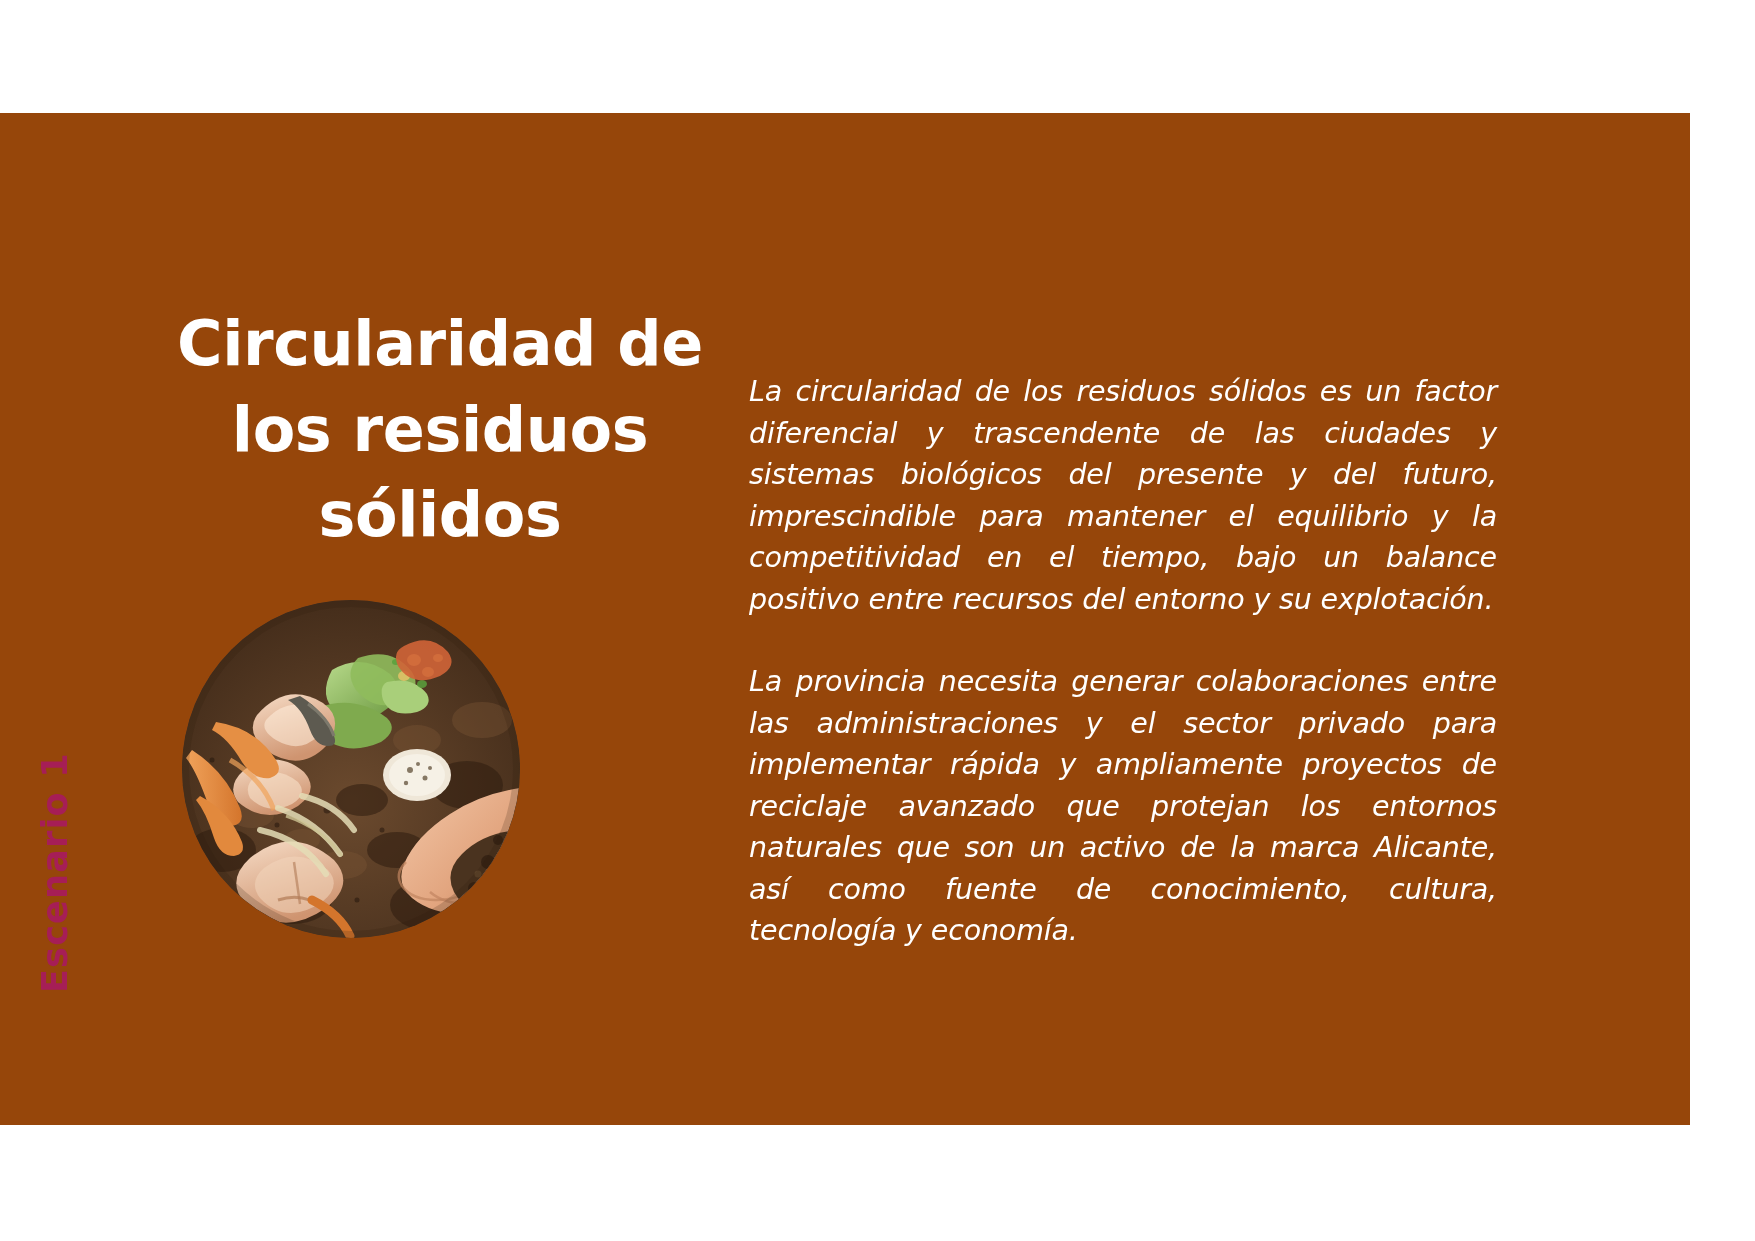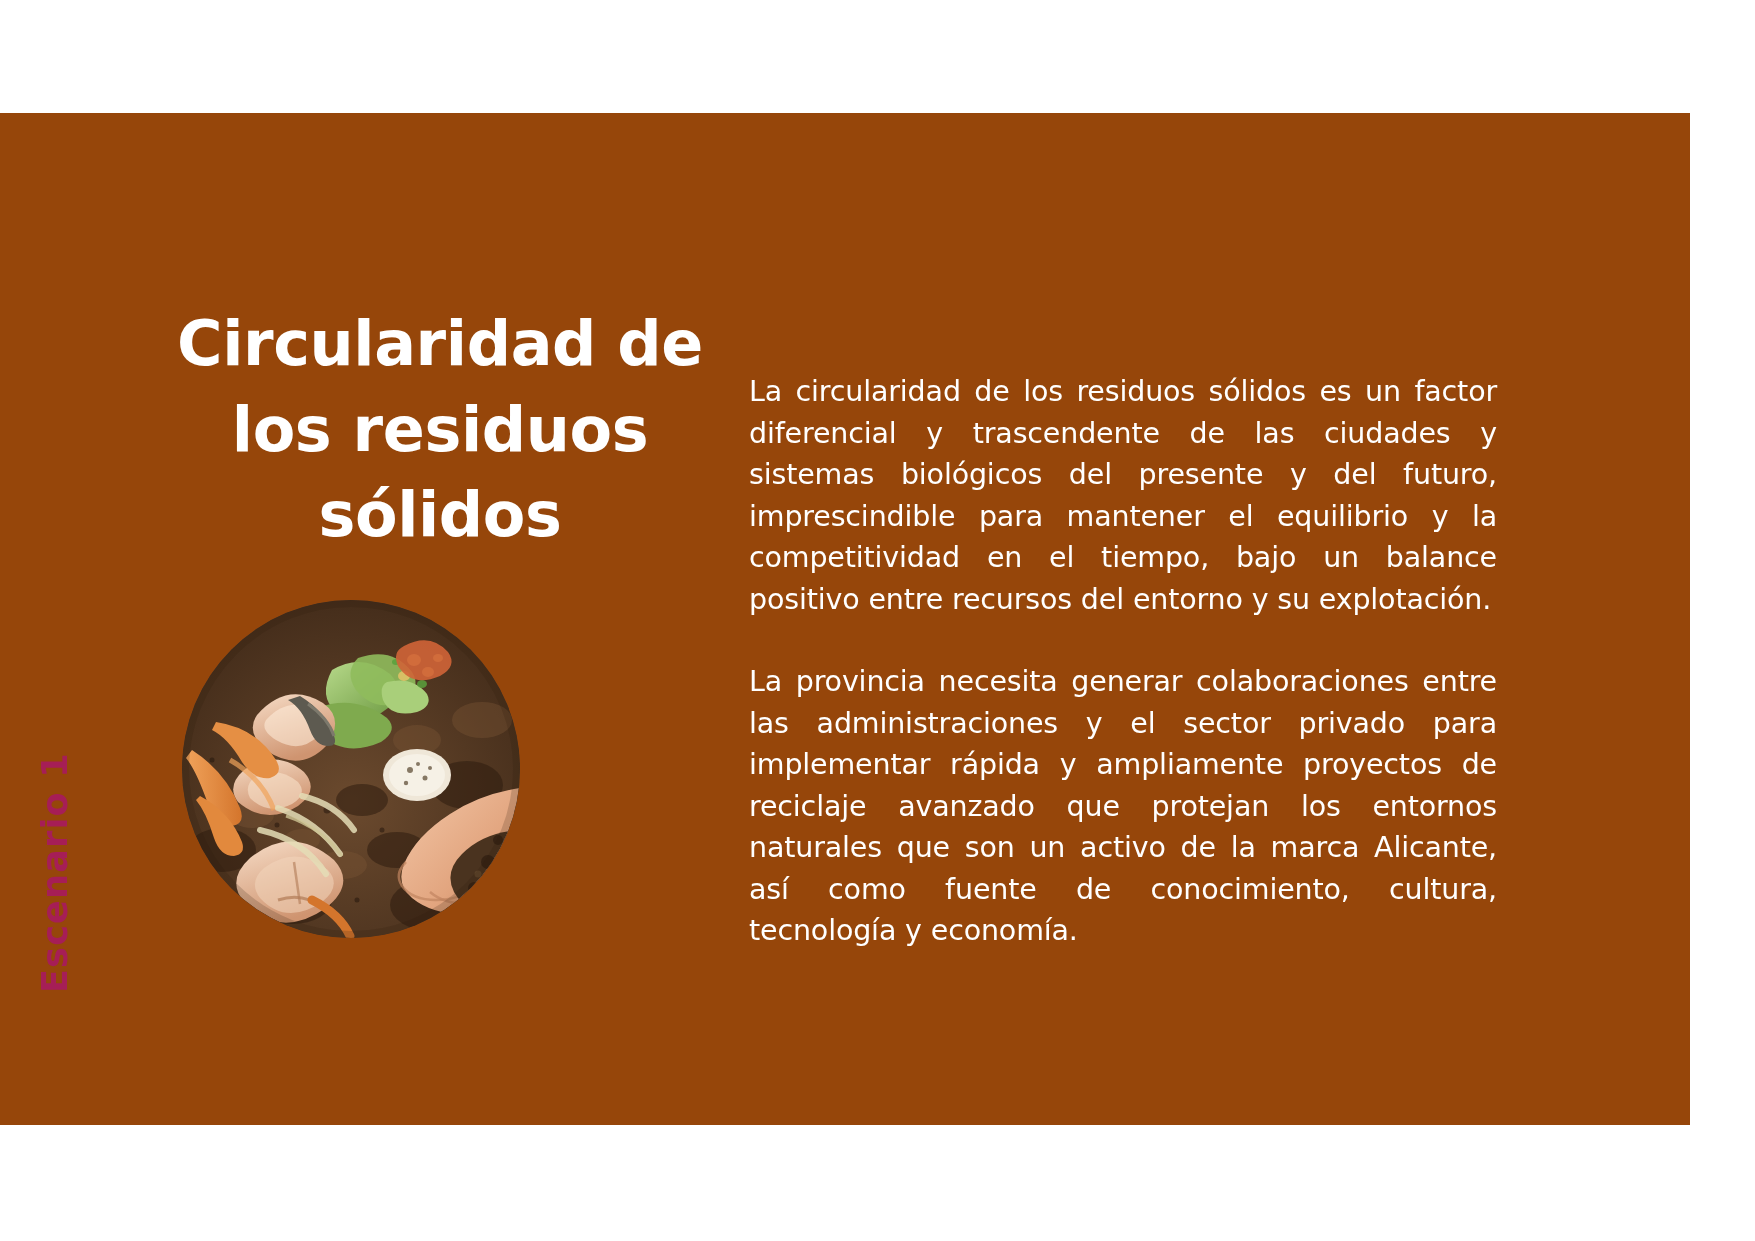--- a/index.html
+++ b/index.html
@@ -81,20 +81,21 @@
     background: #4a3526;
   }
   .photo-circle svg { display: block; }
 
   
   .right-col {
     position: absolute;
     left: 749px;
     top: 258px;
     width: 748px;
+    font-style: italic;
   }
 
   .body-para {
     color: #ffffff;
     font-family: "DejaVu Sans", sans-serif;
     font-size: 28.5px;
     line-height: 41.5px;
     text-align: justify;
     text-justify: inter-word;
     margin: 0 0 41px 0;

